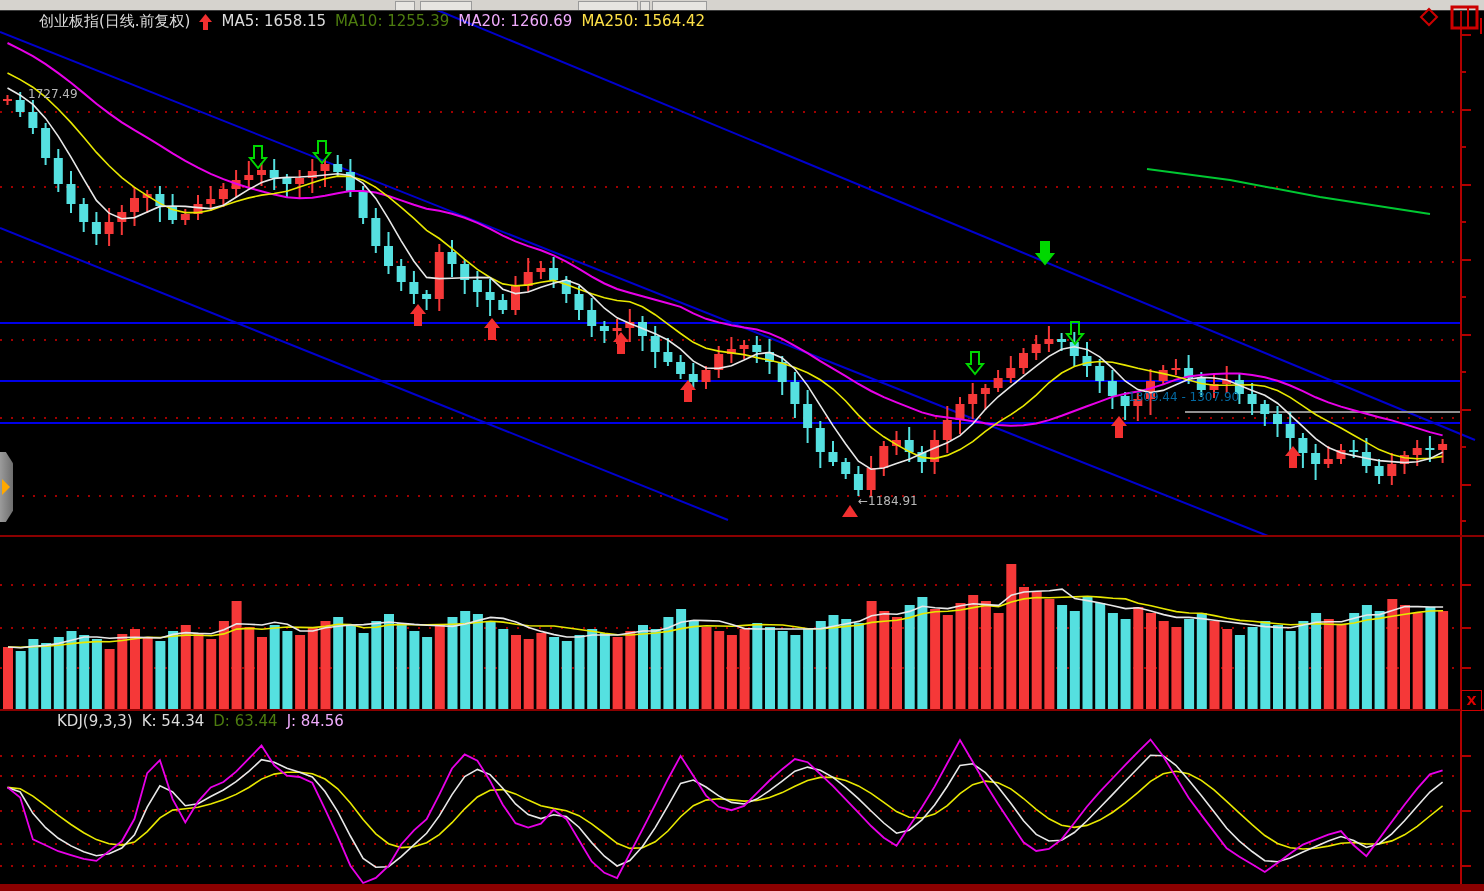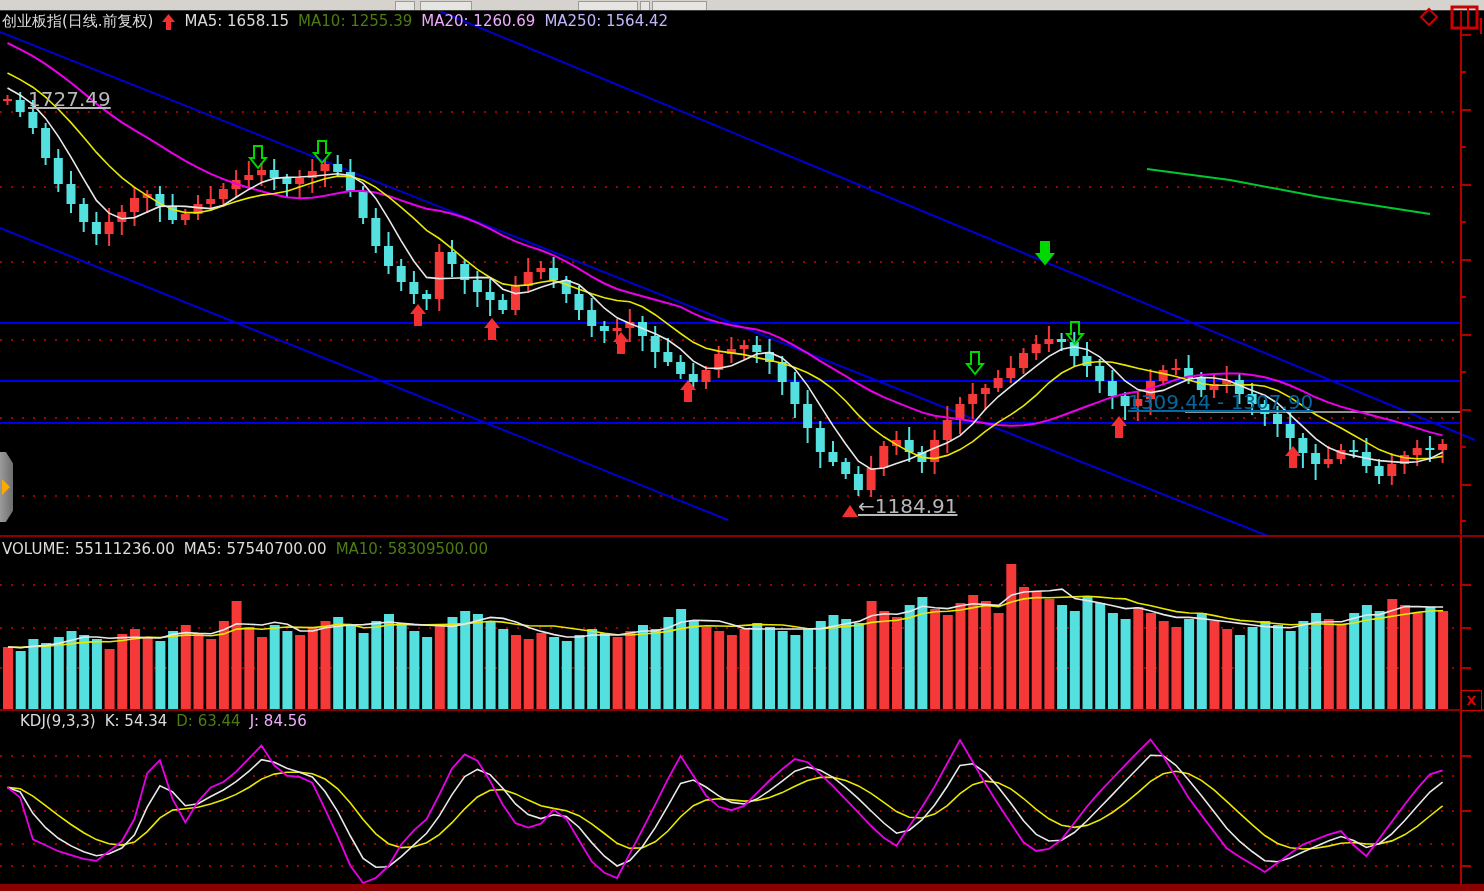--- a/index.html
+++ b/index.html
@@ -3,23 +3,23 @@
 <meta charset="utf-8">
 <style>
   html,body{margin:0;padding:0;background:#000;}
   .stage{position:relative;width:1484px;height:891px;background:#000;overflow:hidden;
          font-family:"DejaVu Sans","Liberation Sans",sans-serif;}
   .topstrip{position:absolute;left:0;top:0;width:1484px;height:10px;background:#d6d3ce;
             border-bottom:1px solid #3c3c3c;}
   .topseg{position:absolute;top:1px;height:8px;background:#e7e5e1;border:1px solid #9a9a9a;border-bottom:none;}
   #chart{position:absolute;left:0;top:0;}
   .titlerow{position:absolute;display:flex;align-items:center;gap:9px;font-size:15px;
-            white-space:nowrap;line-height:17px;}
-  .t-white{color:#dcdcdc}.t-yellow{color:#4d7c0f}.t-magenta{color:#f0abfc}.t-green{color:#c4b5fd}
-  .anno{position:absolute;font-size:20px;color:#b8b8b8;white-space:nowrap;text-decoration:underline;}
+            white-space:nowrap;line-height:17px;margin-left:37px;}
+  .t-white{color:#dcdcdc}.t-yellow{color:#4d7c0f}.t-magenta{color:#f0abfc}.t-green{color:#fde047}
+  .anno{position:absolute;font-size:12px;color:#b8b8b8;white-space:nowrap;}
   .flyout{position:absolute;left:0;top:452px;width:13px;height:70px;
           background:linear-gradient(90deg,#9b9b9b,#6e6e6e);
           clip-path:polygon(0 0,45% 0,100% 16%,100% 84%,45% 100%,0 100%);}
   .flyout .tri{position:absolute;left:2px;top:27px;width:0;height:0;
           border-left:8px solid #ffa800;border-top:8px solid transparent;border-bottom:8px solid transparent;}
   .xbox{position:absolute;left:1461px;top:690px;width:19px;height:19px;background:#000;
         border:1px solid #cf0000;color:#e00000;font-size:13px;font-weight:bold;
         display:flex;align-items:center;justify-content:center;cursor:pointer;}
   .bottomstrip{position:absolute;left:0;top:884px;width:1484px;height:7px;background:#8b0000;}
   .cornericons{position:absolute;left:1415px;top:4px;}
@@ -471,25 +471,20 @@
     <span class="t-white">创业板指(日线.前复权)</span>
     <svg width="13" height="16">
       <path d="M6.5 0 L13 8 L9 8 L9 16 L4 16 L4 8 L0 8 Z" fill="#f23030"></path>
     </svg>
     <span class="t-white">MA5: 1658.15</span>
     <span class="t-yellow">MA10: 1255.39</span>
     <span class="t-magenta">MA20: 1260.69</span>
     <span class="t-green">MA250: 1564.42</span>
   </div>
 
-  <div class="titlerow" style="left:2px;top:541px">
-    <span class="t-white">VOLUME: 55111236.00</span>
-    <span class="t-white">MA5: 57540700.00</span>
-    <span class="t-yellow">MA10: 58309500.00</span>
-  </div>
 
   <div class="titlerow" style="left:20px;top:713px">
     <span class="t-white">KDJ(9,3,3)</span>
     <span class="t-white">K: 54.34</span>
     <span class="t-yellow">D: 63.44</span>
     <span class="t-magenta">J: 84.56</span>
   </div>
 
   <div class="anno" style="left:28px;top:87px">1727.49</div>
   <div class="anno" style="left:858px;top:494px">←1184.91</div>

